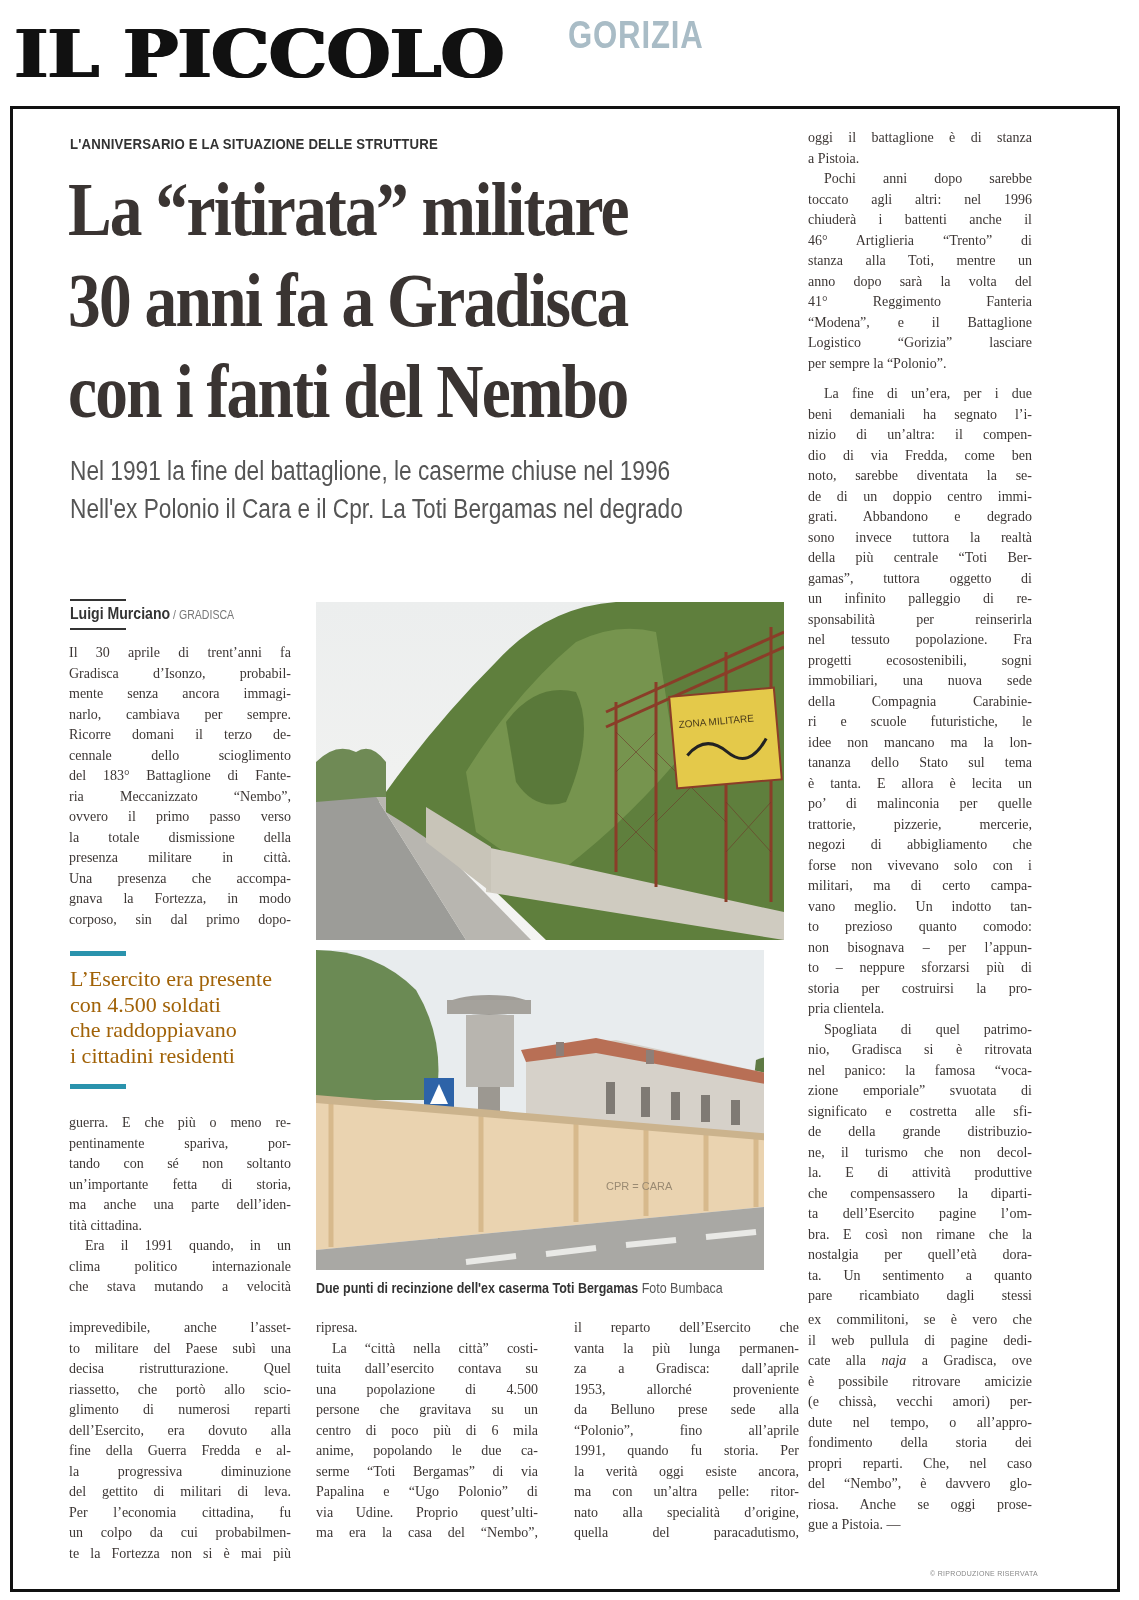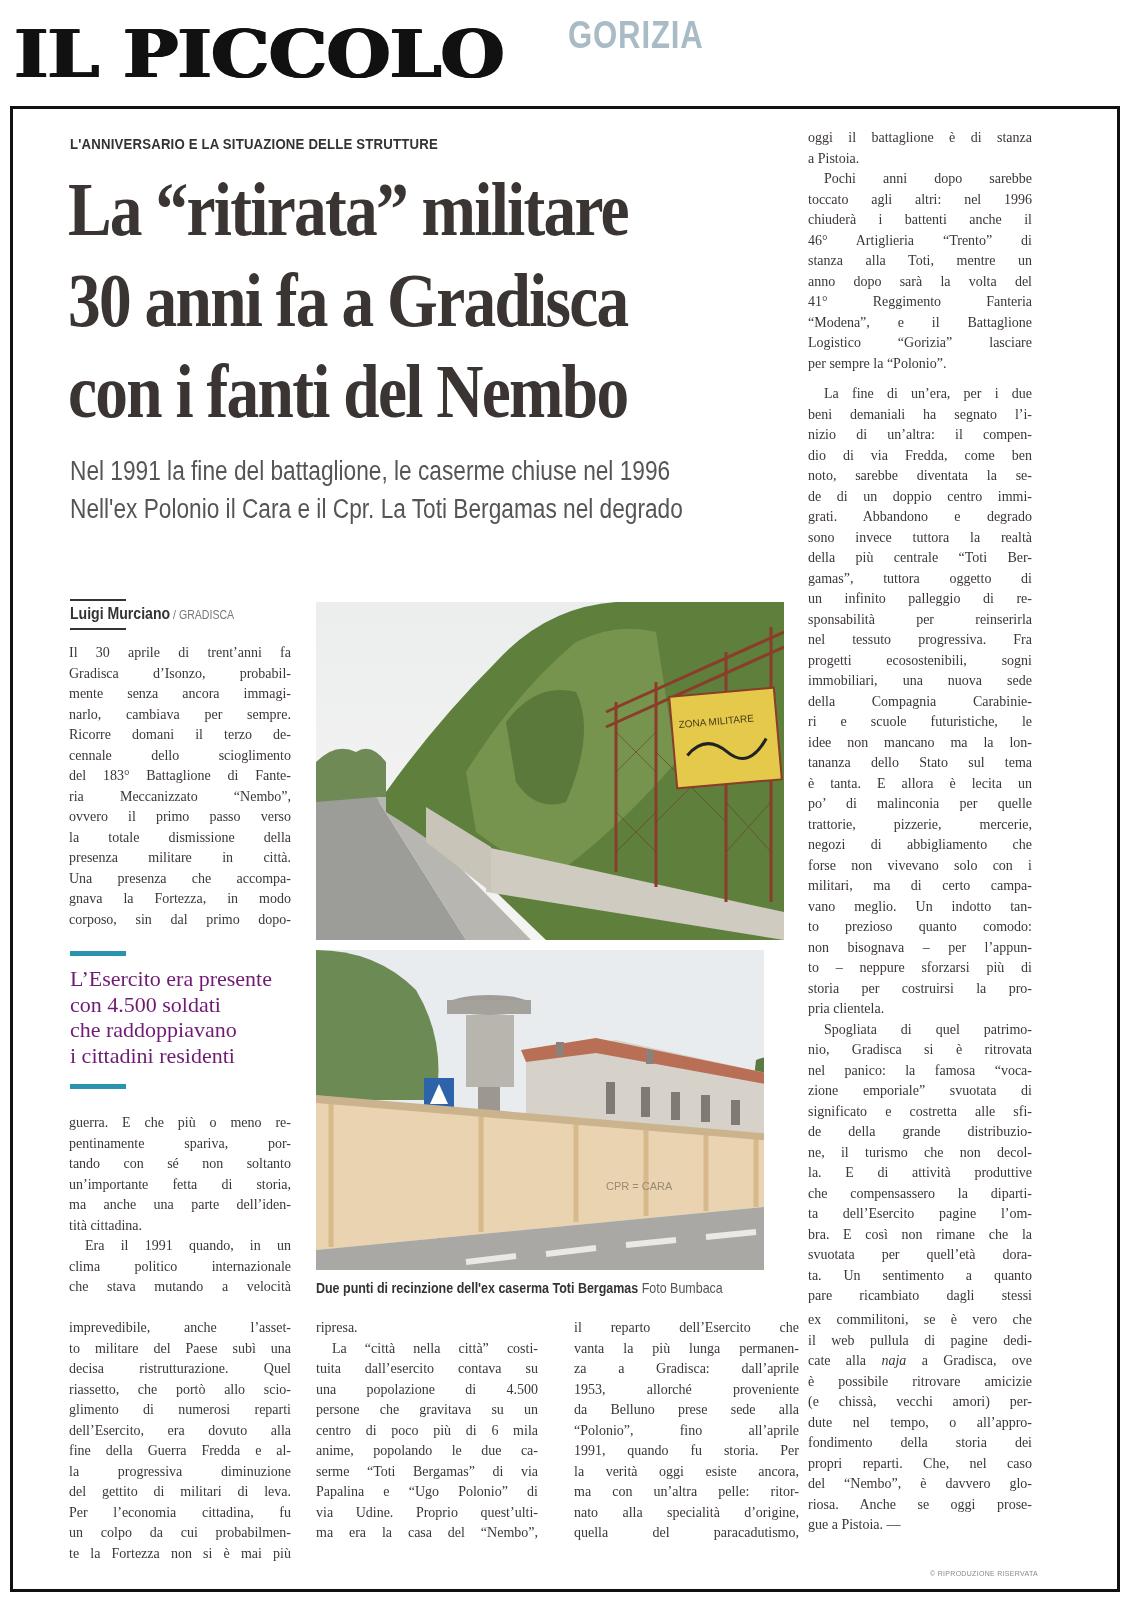--- a/index.html
+++ b/index.html
@@ -51,21 +51,21 @@
   .col {
     position: absolute; font-size: 14px; line-height: 20.5px; color: #3c3634;
     text-align: justify; hyphens: manual;
   }
   .col .ln { display: block; text-align: justify; text-align-last: justify; white-space: nowrap; }
   .col .ln.last { text-align-last: left; }
 
   .pullquote-bar { position: absolute; left: 70px; width: 56px; height: 5px; background: #2a93ad; }
   .pullquote {
     position: absolute; left: 70px; top: 966px; width: 230px;
-    font-family: "Liberation Serif", serif; font-size: 22px; line-height: 25.5px; color: #701a75;
+    font-family: "Liberation Serif", serif; font-size: 22px; line-height: 25.5px; color: #a16207;
     white-space: nowrap;
   }
 
   .photo { position: absolute; overflow: hidden; }
   .caption {
     position: absolute; left: 316px; top: 1280px;
     font-family: "Liberation Sans", sans-serif; font-size: 14.5px; color: #333;
     transform: scaleX(0.86); transform-origin: left center; white-space: nowrap;
   }
   .caption .cap-main { font-weight: bold; }
@@ -298,21 +298,21 @@
     <span class="ln">nizio di un’altra: il compen-</span>
     <span class="ln">dio di via Fredda, come ben</span>
     <span class="ln">noto, sarebbe diventata la se-</span>
     <span class="ln">de di un doppio centro immi-</span>
     <span class="ln">grati. Abbandono e degrado</span>
     <span class="ln">sono invece tuttora la realtà</span>
     <span class="ln">della più centrale “Toti Ber-</span>
     <span class="ln">gamas”, tuttora oggetto di</span>
     <span class="ln">un infinito palleggio di re-</span>
     <span class="ln">sponsabilità per reinserirla</span>
-    <span class="ln">nel tessuto progressiva. Fra</span>
+    <span class="ln">nel tessuto popolazione. Fra</span>
     <span class="ln">progetti ecosostenibili, sogni</span>
     <span class="ln">immobiliari, una nuova sede</span>
     <span class="ln">della Compagnia Carabinie-</span>
     <span class="ln">ri e scuole futuristiche, le</span>
     <span class="ln">idee non mancano ma la lon-</span>
     <span class="ln">tananza dello Stato sul tema</span>
     <span class="ln">è tanta. E allora è lecita un</span>
     <span class="ln">po’ di malinconia per quelle</span>
     <span class="ln">trattorie, pizzerie, mercerie,</span>
     <span class="ln">negozi di abbigliamento che</span>
@@ -328,21 +328,21 @@
     <span class="ln">nio, Gradisca si è ritrovata</span>
     <span class="ln">nel panico: la famosa “voca-</span>
     <span class="ln">zione emporiale” svuotata di</span>
     <span class="ln">significato e costretta alle sfi-</span>
     <span class="ln">de della grande distribuzio-</span>
     <span class="ln">ne, il turismo che non decol-</span>
     <span class="ln">la. E di attività produttive</span>
     <span class="ln">che compensassero la diparti-</span>
     <span class="ln">ta dell’Esercito pagine l’om-</span>
     <span class="ln">bra. E così non rimane che la</span>
-    <span class="ln">svuotata per quell’età dora-</span>
+    <span class="ln">nostalgia per quell’età dora-</span>
     <span class="ln">ta. Un sentimento a quanto</span>
     <span class="ln">pare ricambiato dagli stessi</span>
   </div>
 <div class="col" style="left:808px; top:1310px; width:224px;" id="c4b">
     <span class="ln">ex commilitoni, se è vero che</span>
     <span class="ln">il web pullula di pagine dedi-</span>
     <span class="ln">cate alla <i>naja</i> a Gradisca, ove</span>
     <span class="ln">è possibile ritrovare amicizie</span>
     <span class="ln">(e chissà, vecchi amori) per-</span>
     <span class="ln">dute nel tempo, o all’appro-</span>

